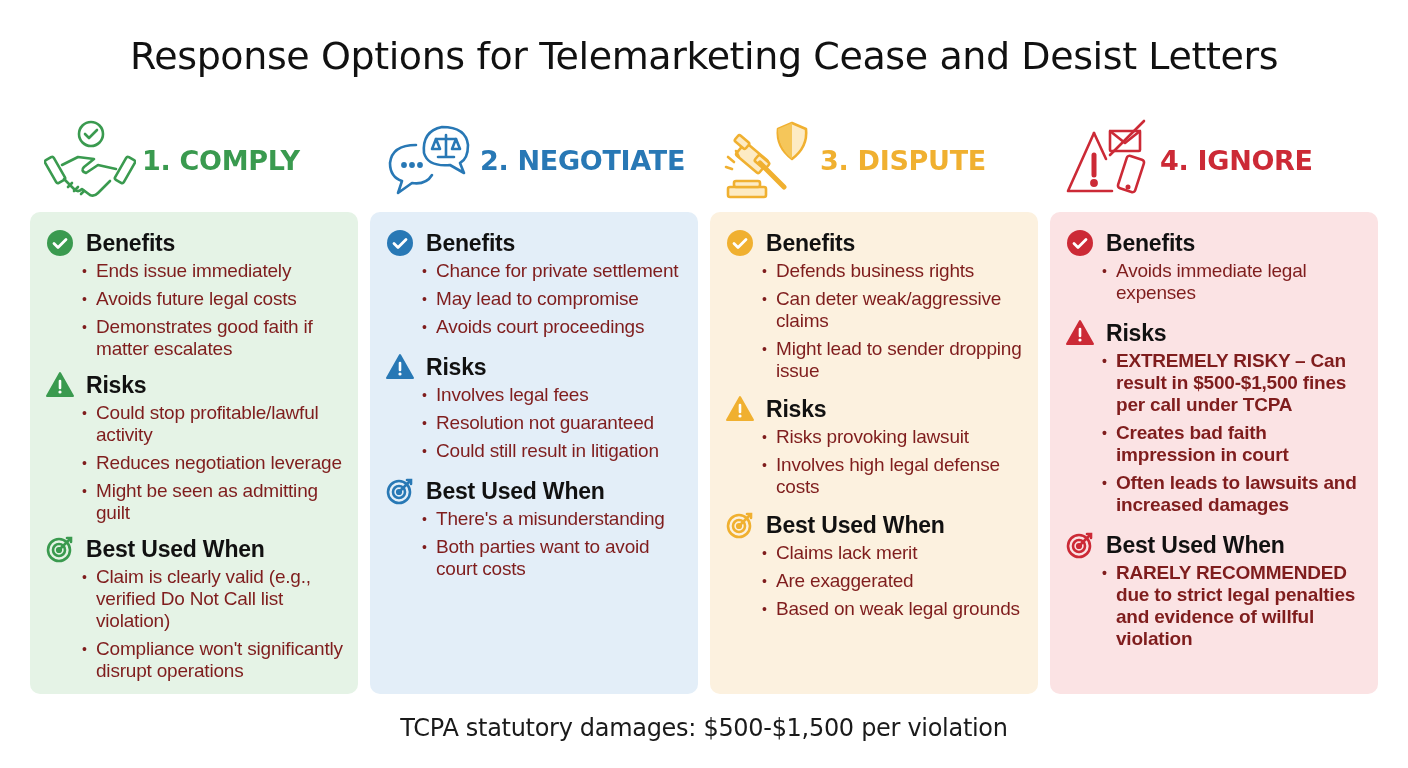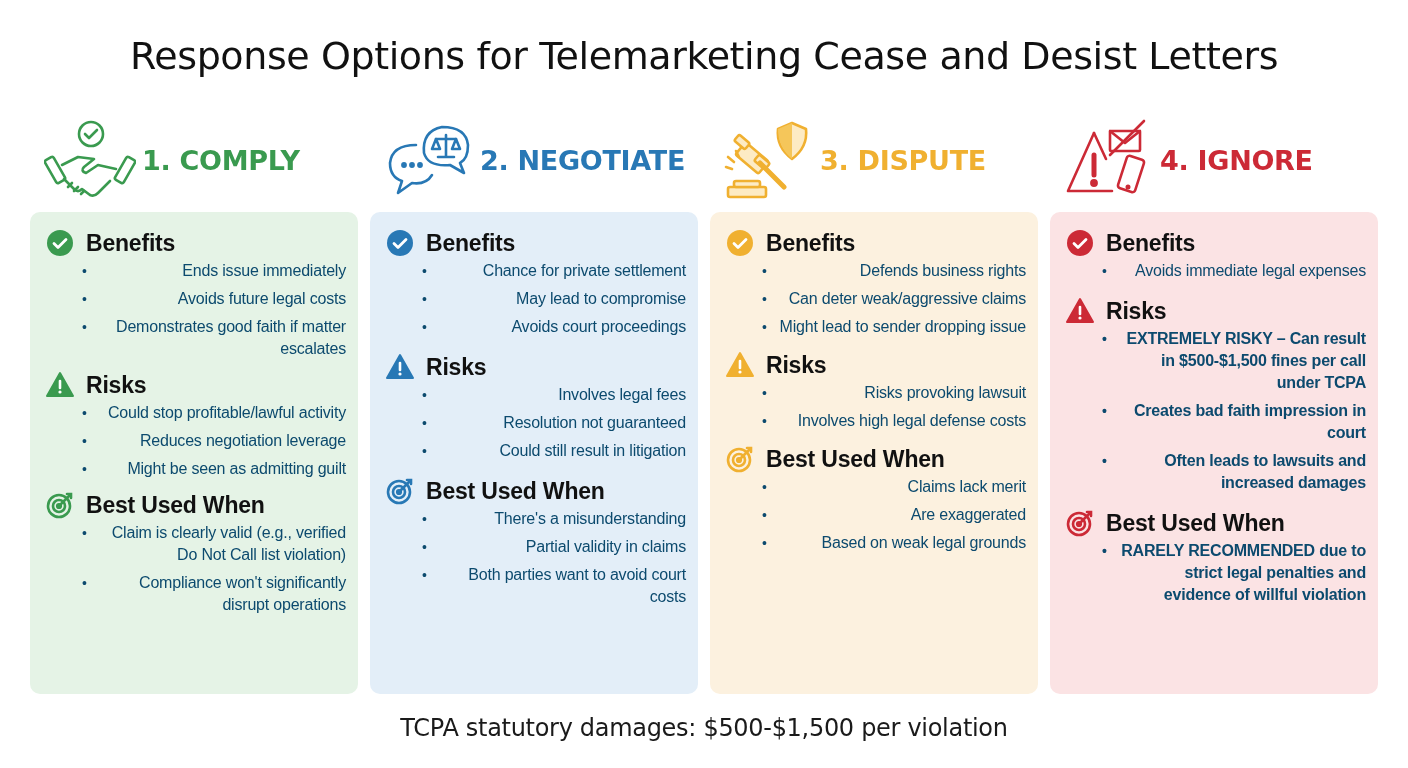--- a/index.html
+++ b/index.html
@@ -20,23 +20,22 @@
   .card {
     position: absolute; top: 212px; width: 328px; height: 482px; border-radius: 10px;
     padding: 16px 12px 0 16px;
   }
   .section { margin-bottom: 10px; }
   .sec-head { display: flex; align-items: center; height: 30px; }
   .sec-head .sicon { width: 28px; height: 28px; flex: none; }
   .sec-head .stitle { font-weight: bold; font-size: 23px; margin-left: 12px; color: #111; letter-spacing: -0.2px; }
   ul.items { list-style: none; margin-left: 34px; margin-top: 2px; }
   ul.items li {
-    position: relative; padding-left: 16px; font-size: 16px; line-height: 22px; margin-bottom: 6px; color: #0c4a6e;
+    position: relative; padding-left: 16px; font-size: 19px; line-height: 22px; margin-bottom: 6px; color: #7f1d1d;
     letter-spacing: -0.2px;
-    text-align: right;
   }
   ul.items li::before { content: "\2022"; position: absolute; left: 2px; top: 0; font-size: 14px; }
   .bold-items li { font-weight: bold; }
 
   .footer {
     position: absolute; left: 0; top: 714px; width: 1408px; text-align: center;
     font-family: "DejaVu Sans", sans-serif; font-size: 24px; color: #1a1a1a; letter-spacing: -0.3px;
   }
 </style>
 </head>
@@ -184,21 +183,20 @@
           <circle cx="13" cy="15" r="11"></circle>
           <circle cx="13" cy="15" r="6"></circle>
           <circle cx="13" cy="15" r="1.8" fill="#2878b5"></circle>
           <path d="M13 15 L24 4" stroke-linecap="round"></path>
           <path d="M21 3 L25 3 L25 7" stroke-linecap="round"></path>
         </svg>
       <span class="stitle">Best Used When</span>
     </div>
     <ul class="items">
       <li>There's a misunderstanding</li>
-      <li>Partial validity in claims</li>
       <li>Both parties want to avoid court costs</li>
     </ul>
   </div>
 </div>
 
 <div class="card" style="left:710px; background:#fcf1df;">
   <div class="section">
     <div class="sec-head">
       <svg class="sicon" viewBox="0 0 28 28">
           <circle cx="14" cy="14" r="13" fill="#f0b030"></circle>

